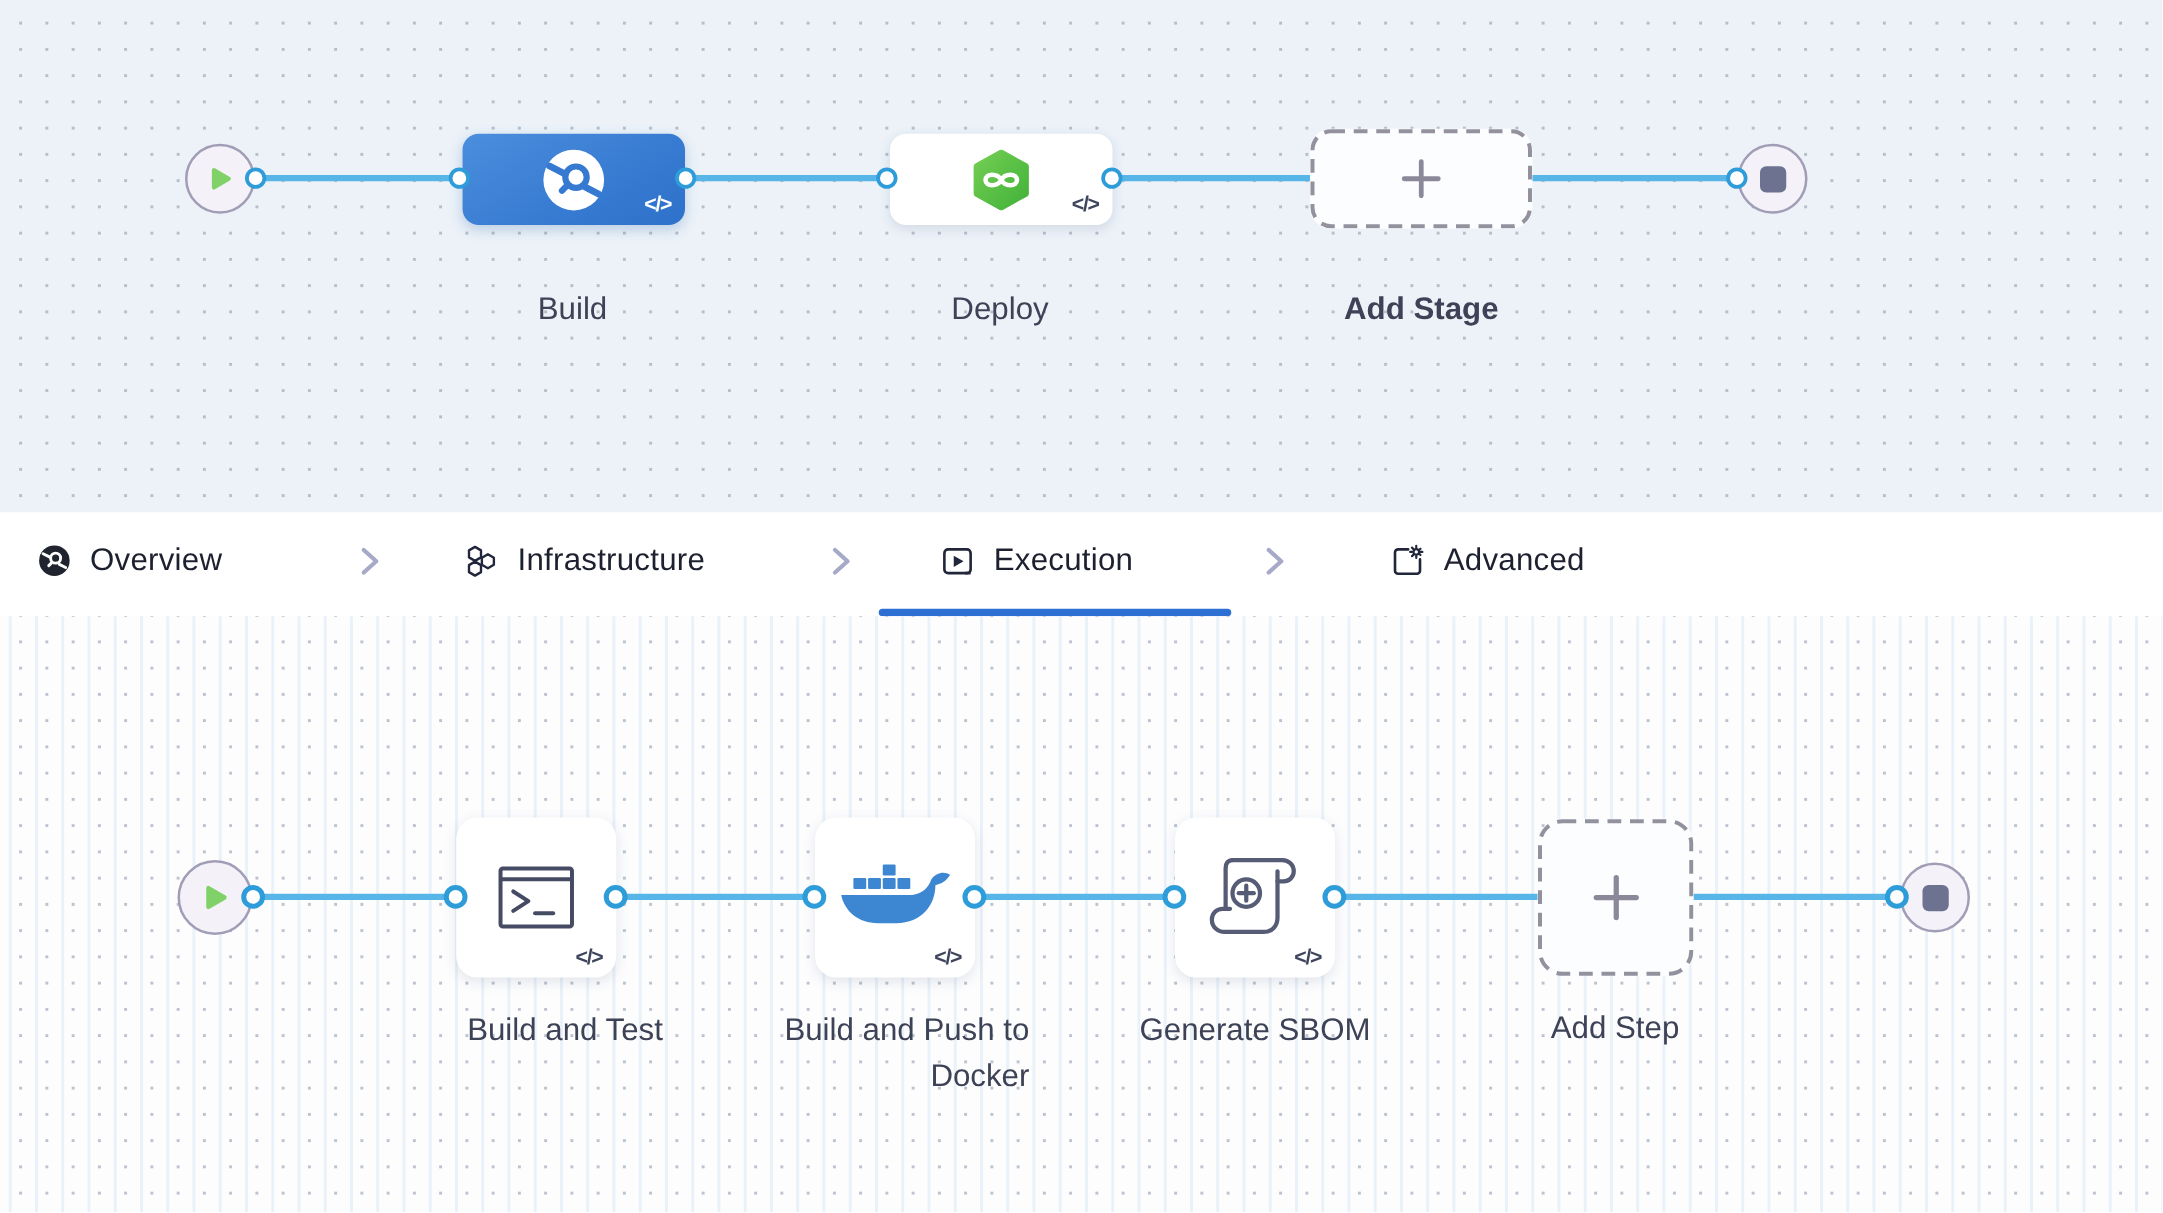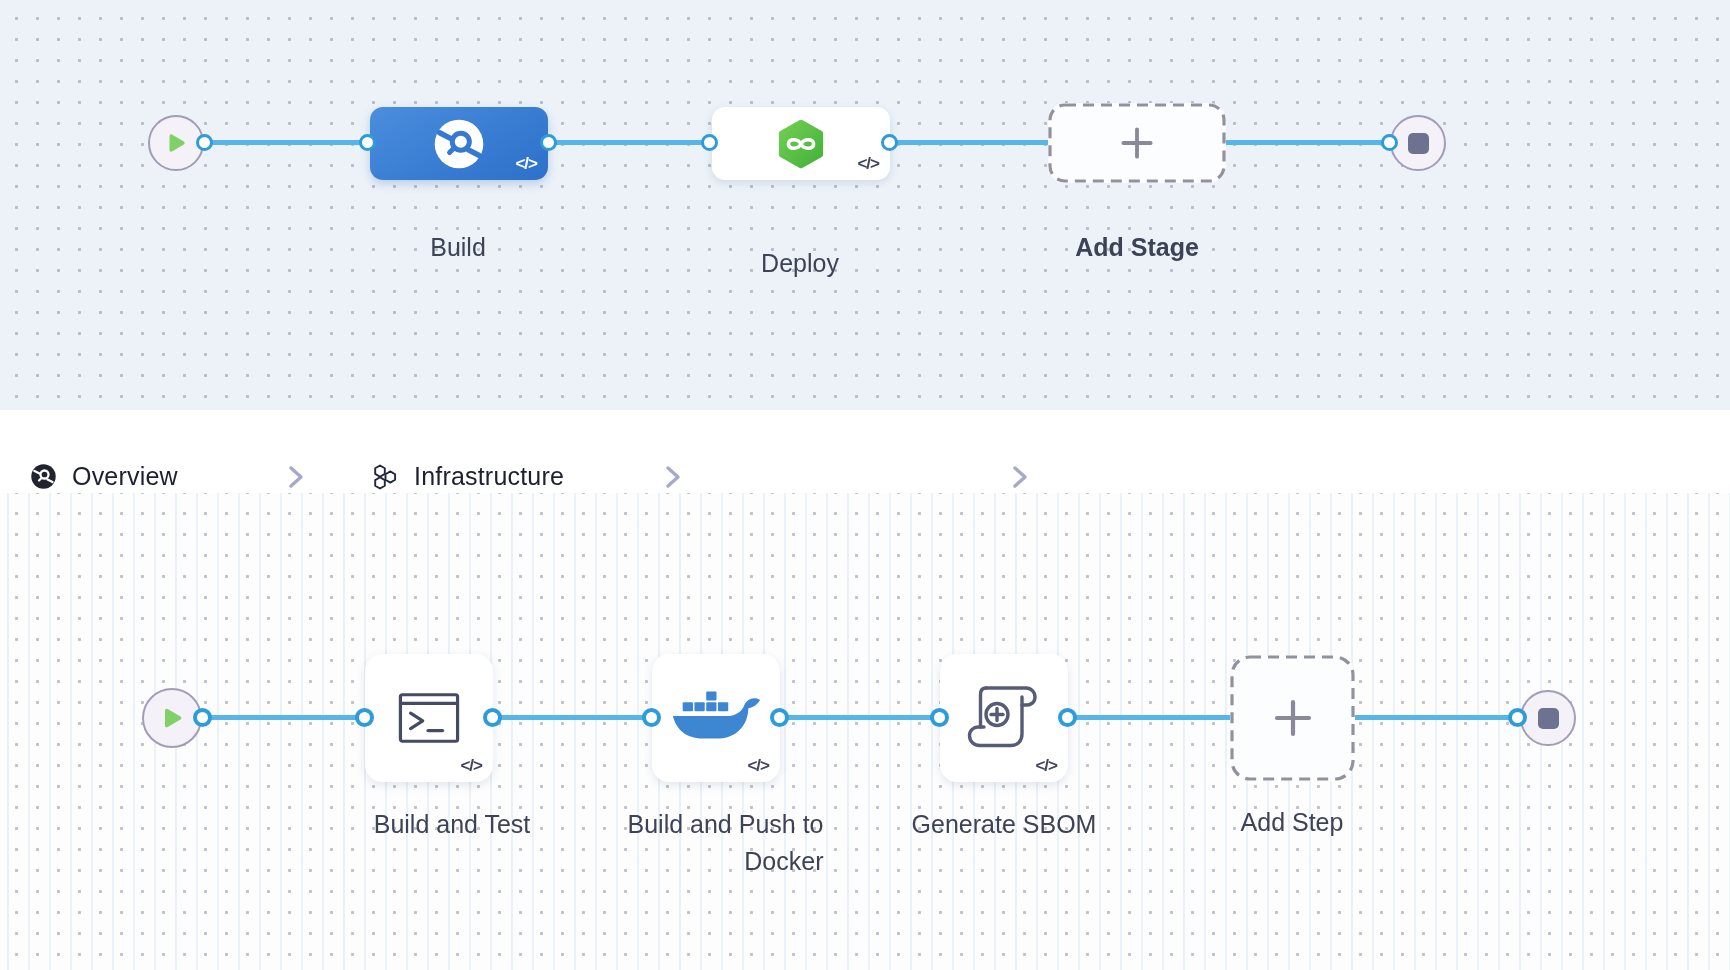--- a/index.html
+++ b/index.html
@@ -23,21 +23,20 @@
       radial-gradient(circle, #bcc3cf 1.4px, rgba(0,0,0,0) 1.5px),
       linear-gradient(to right, #e9f1f9 2px, rgba(0,0,0,0) 2px);
     background-size: 21px 21px, 21px 21px;
     background-position: 6px 10px, 7px 0;
   }
 
   
   .tabbar {
     position:absolute; left:0; top:410px; width:1730px; height:83px;
     background:#ffffff;
-    margin-top:28px;
   }
   .tab {
     position:absolute; top:0; height:77px;
     display:flex; align-items:center; gap:15px; cursor:pointer;
   }
   .tab span { font-size:25px; color:#1c202f; font-weight:500; letter-spacing:.2px; }
   .tab-chevron { position:absolute; top:24px; }
   .tab-underline {
     position:absolute; left:703px; bottom:0; width:282px; height:6px;
     border-radius:3px; background:#2e6fd4;
@@ -151,21 +150,21 @@
     </div>
 
     <div class="port" style="left:196px; top:134px;"></div>
     <div class="port" style="left:359px; top:134px;"></div>
     <div class="port" style="left:540px; top:134px;"></div>
     <div class="port" style="left:701px; top:134px;"></div>
     <div class="port" style="left:881px; top:134px;"></div>
     <div class="port" style="left:1381px; top:134px;"></div>
 
     <div class="node-label" style="left:458px; top:229px;">Build</div>
-    <div class="node-label" style="left:800px; top:229px;margin-top:16px;">Deploy</div>
+    <div class="node-label" style="left:800px; top:229px;">Deploy</div>
     <div class="node-label" style="left:1137px; top:229px;font-weight:bold;">Add Stage</div>
   </div>
 
   <div class="tabbar">
 
     <div class="tab" style="left:30px;">
       <svg class="icon" width="27" height="27" viewBox="0 0 27 27">
         <circle cx="13.5" cy="13.5" r="12.2" fill="#20242f"></circle>
         <g stroke="#ffffff" stroke-width="2.3" stroke-linecap="round" fill="none">
           <path d="M4.5 8 L9.5 10.5"></path>
@@ -189,25 +188,50 @@
           <polygon points="19.3,8.4 24.1,11.2 24.1,16.8 19.3,19.6 14.5,16.8 14.5,11.2"></polygon>
         </g>
       </svg>
       <span>Infrastructure</span>
     </div>
 
     <svg class="tab-chevron" style="left:663px;" width="20" height="30" viewBox="0 0 20 30">
       <path d="M5 6 L15 15 L5 24" fill="none" stroke="#a6aac8" stroke-width="3.4" stroke-linecap="round" stroke-linejoin="round"></path>
     </svg>
 
+    <div class="tab" style="left:752px;">
+      <svg class="icon" width="28" height="28" viewBox="0 0 28 28">
+        <rect x="3.5" y="4.5" width="21" height="19" rx="3" fill="none" stroke="#22263a" stroke-width="2.1"></rect>
+        <path d="M11 9.5 L18.8 14 L11 18.5 Z" fill="#22263a"></path>
+        <path d="M20 23.5 L24.5 23.5" stroke="#22263a" stroke-width="2.1"></path>
+      </svg>
+      <span>Execution</span>
+    </div>
 
     <svg class="tab-chevron" style="left:1010px;" width="20" height="30" viewBox="0 0 20 30">
       <path d="M5 6 L15 15 L5 24" fill="none" stroke="#a6aac8" stroke-width="3.4" stroke-linecap="round" stroke-linejoin="round"></path>
     </svg>
 
+    <div class="tab" style="left:1112px;">
+      <svg class="icon" width="28" height="28" viewBox="0 0 28 28">
+        <path d="M24 12.5 V21.5 A2.5 2.5 0 0 1 21.5 24 H6.5 A2.5 2.5 0 0 1 4 21.5 V7 A2.5 2.5 0 0 1 6.5 4.5 H14.5" fill="none" stroke="#22263a" stroke-width="2.1" stroke-linecap="round"></path>
+        <circle cx="21" cy="6.5" r="2.2" fill="none" stroke="#22263a" stroke-width="1.7"></circle>
+        <g stroke="#22263a" stroke-width="1.7" stroke-linecap="round">
+          <line x1="21" y1="1.6" x2="21" y2="3.1"></line>
+            <line x1="21" y1="9.9" x2="21" y2="11.4"></line>
+          <line x1="16.1" y1="6.5" x2="17.6" y2="6.5"></line>
+            <line x1="24.4" y1="6.5" x2="25.9" y2="6.5"></line>
+          <line x1="17.6" y1="3.1" x2="18.6" y2="4.1"></line>
+            <line x1="24.4" y1="9" x2="23.4" y2="8"></line>
+          <line x1="17.6" y1="9.9" x2="18.6" y2="8.9"></line>
+            <line x1="24.4" y1="4" x2="23.4" y2="5"></line>
+        </g>
+      </svg>
+      <span>Advanced</span>
+    </div>
 
     <div class="tab-underline"></div>
   </div>
 
   <div class="canvas-bottom">
 
     <div class="edge" style="left:203px; top:222px; width:162px;"></div>
     <div class="edge" style="left:493px; top:222px; width:159px;"></div>
     <div class="edge" style="left:780px; top:222px; width:160px;"></div>
     <div class="edge" style="left:1068px; top:222px; width:450px;"></div>

